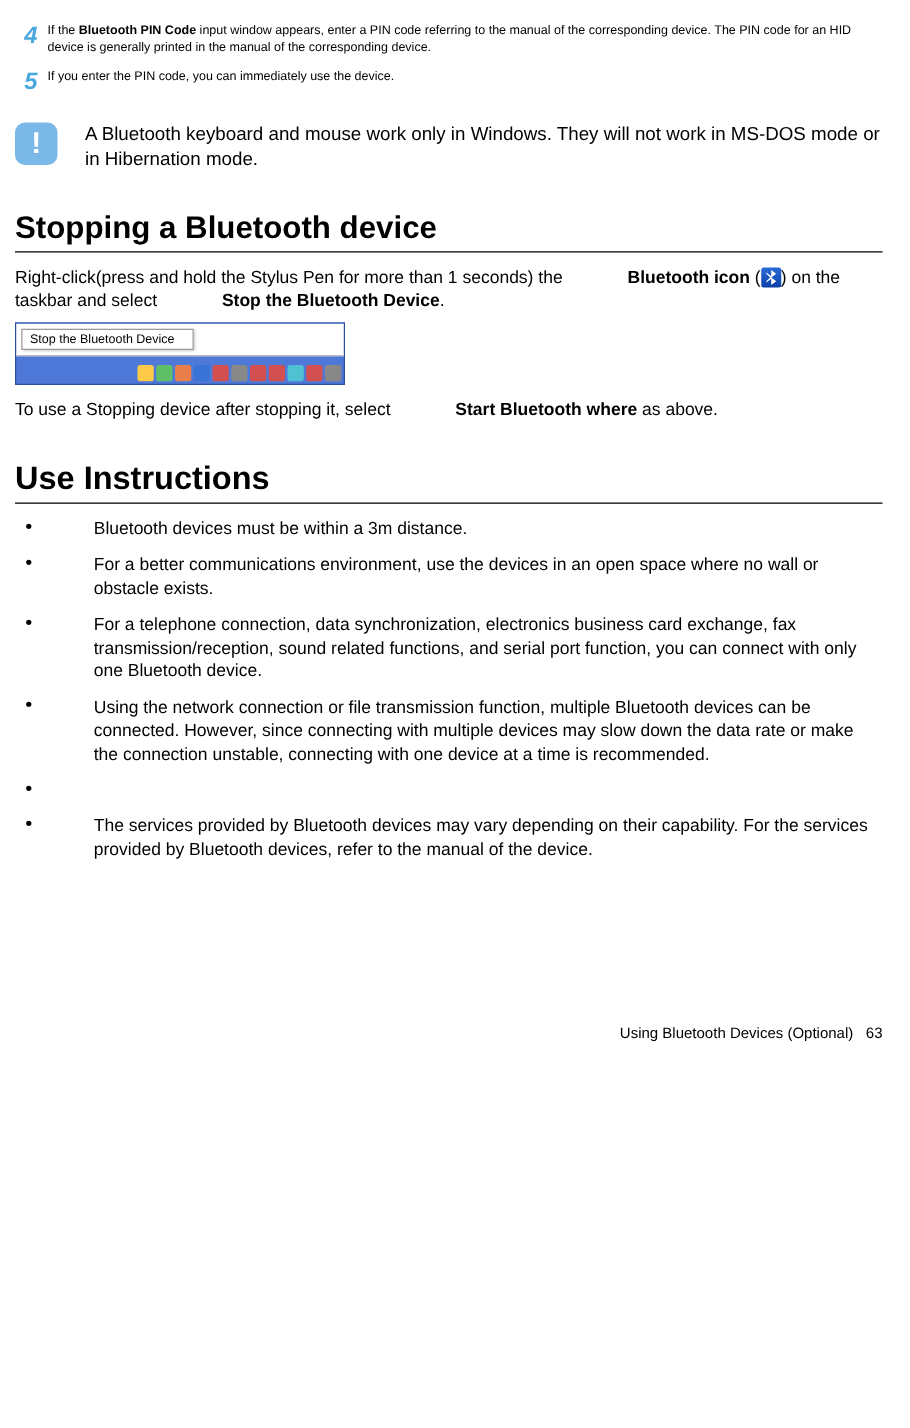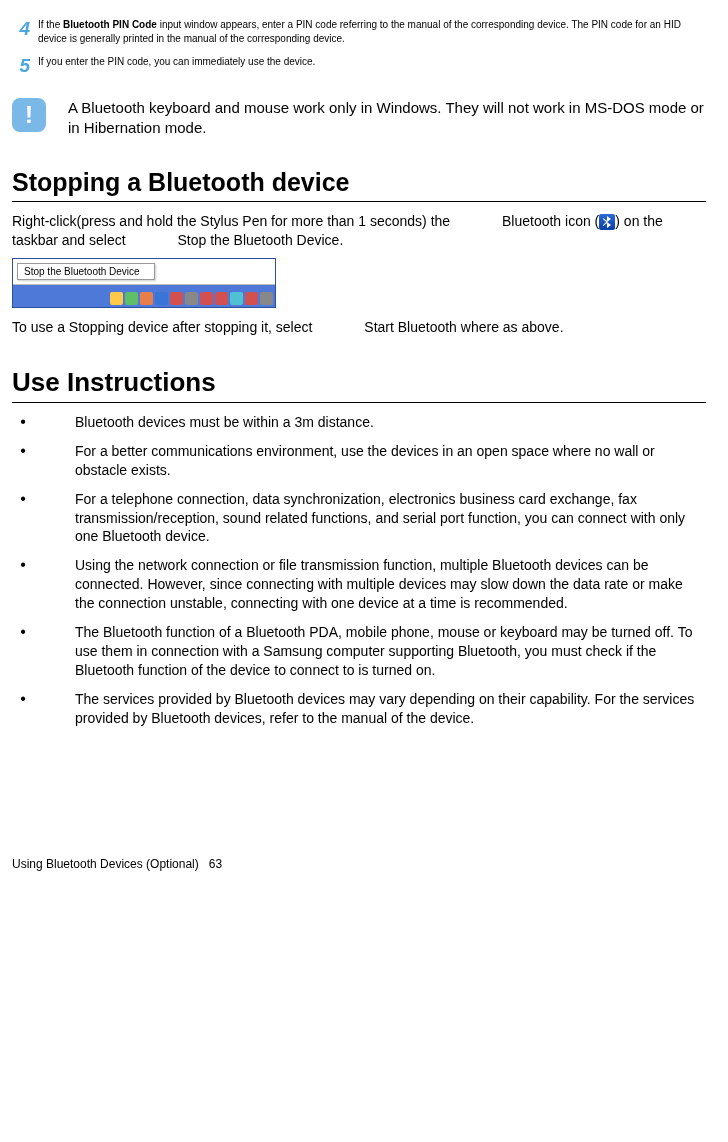--- a/index.html
+++ b/index.html
@@ -70,21 +70,21 @@
     .section-divider {
       height: 1px;
       background: #000;
       margin-bottom: 10px;
     }
     .body-text {
       font-size: 14px;
       line-height: 1.35;
       margin-bottom: 8px;
     }
-    .body-text b { font-weight: normal; padding-left: 48px; }
+    .body-text b { font-weight: bold; padding-left: 48px; }
     .inline-icon {
       display: inline-flex;
       align-items: center;
       justify-content: center;
       width: 16px;
       height: 16px;
       background: linear-gradient(#2a6bd6, #0b3fa8);
       border-radius: 2px;
       vertical-align: middle;
       position: relative;
@@ -159,20 +159,21 @@
       font-size: 14px;
       line-height: 1.35;
       flex: 1;
       margin-left: 41px;
     }
     ul.bullets .li-text p {
       margin-top: 8px;
     }
     ul.bullets .li-text p:first-child { margin-top: 0; }
     .footer {
+      text-align: right;
       font-size: 12px;
       margin-top: 130px;
       padding-bottom: 10px;
     }
   </style>
 </head>
 <body>
 
 <div class="step-row">
   <div class="step-num">4</div>
@@ -248,21 +249,20 @@
   </li>
   <li>
     <span class="dot">•</span>
     <div class="li-text">
         <p>Using the network connection or file transmission function, multiple Bluetooth devices can be connected. However, since connecting with multiple devices may slow down the data rate or make the connection unstable, connecting with one device at a time is recommended.</p>
       </div>
   </li>
   <li>
     <span class="dot">•</span>
     <div class="li-text">
-      <p>The Bluetooth function of a Bluetooth PDA, mobile phone, mouse or keyboard may be turned off. To use them in connection with a Samsung computer supporting Bluetooth, you must check if the Bluetooth function of the device to connect to is turned on.</p>
     </div>
   </li>
   <li>
     <span class="dot">•</span>
     <div class="li-text">
         <p>The services provided by Bluetooth devices may vary depending on their capability. For the services provided by Bluetooth devices, refer to the manual of the device.</p>
       </div>
   </li>
 </ul>
 

